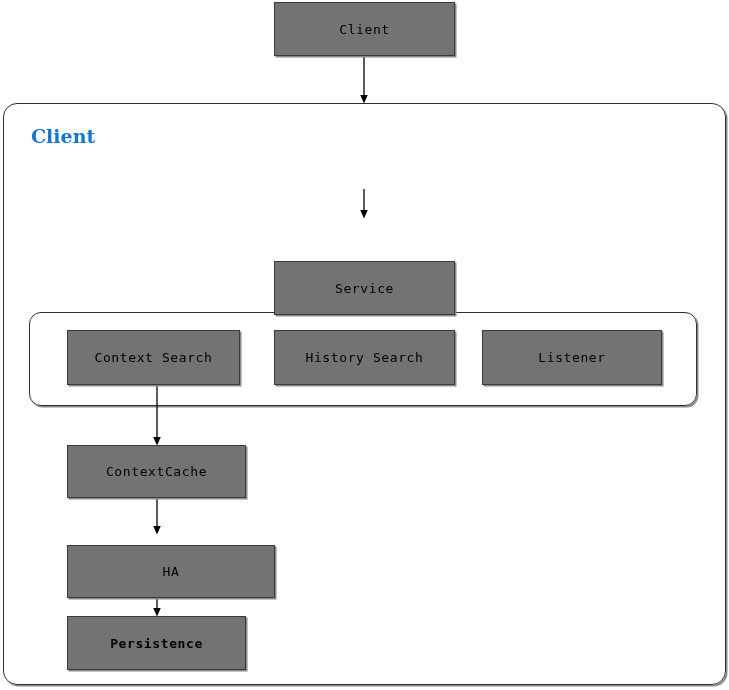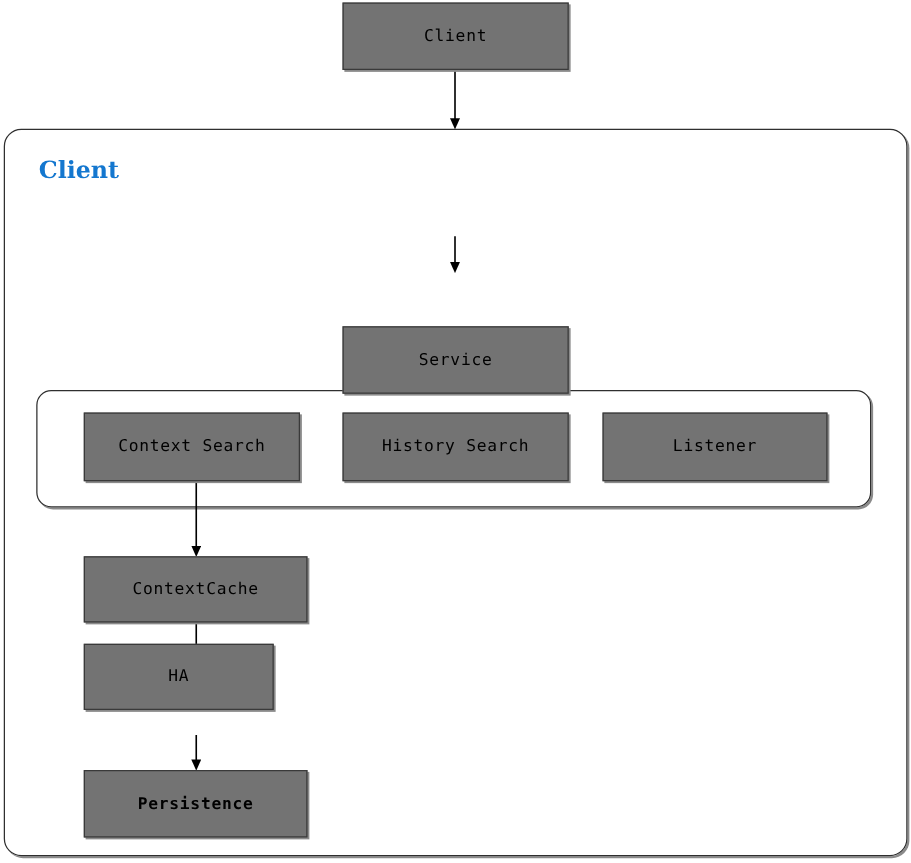--- a/index.html
+++ b/index.html
@@ -115,21 +115,21 @@
   </div>
 
   <div class="node" style="left:482px; top:330px; width:180px; height:55px;">
     <span>Listener</span>
   </div>
 
   <div class="node" style="left:67px; top:445px; width:179px; height:53px;">
     <span>ContextCache</span>
   </div>
 
-  <div class="node" style="left:67px; top:515px; width:152px; height:53px;">
+  <div class="node" style="left:67px; top:545px; width:208px; height:53px;">
     <span>HA</span>
   </div>
 
   <div class="node" style="left:67px; top:616px; width:179px; height:54px;font-weight:bold;">
     <span>Persistence</span>
   </div>
 
 </div>
 
 </body></html>

